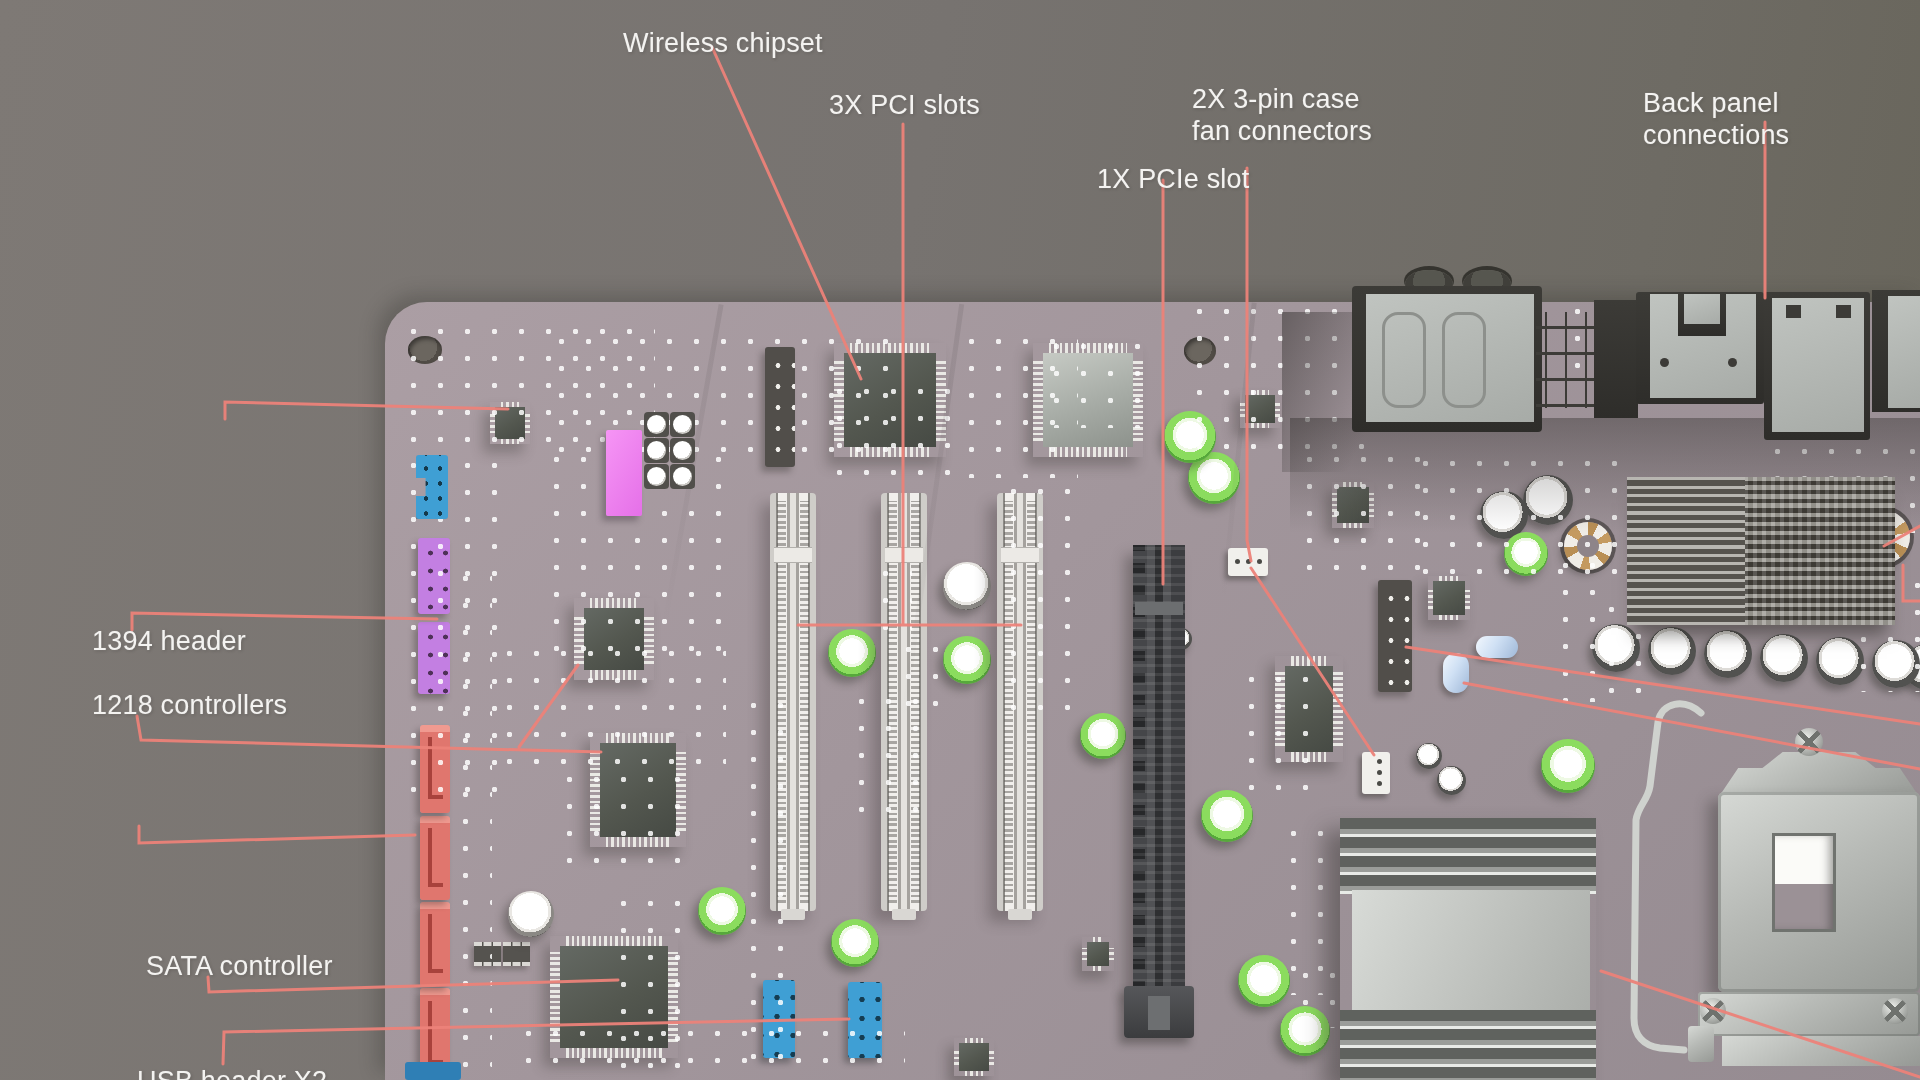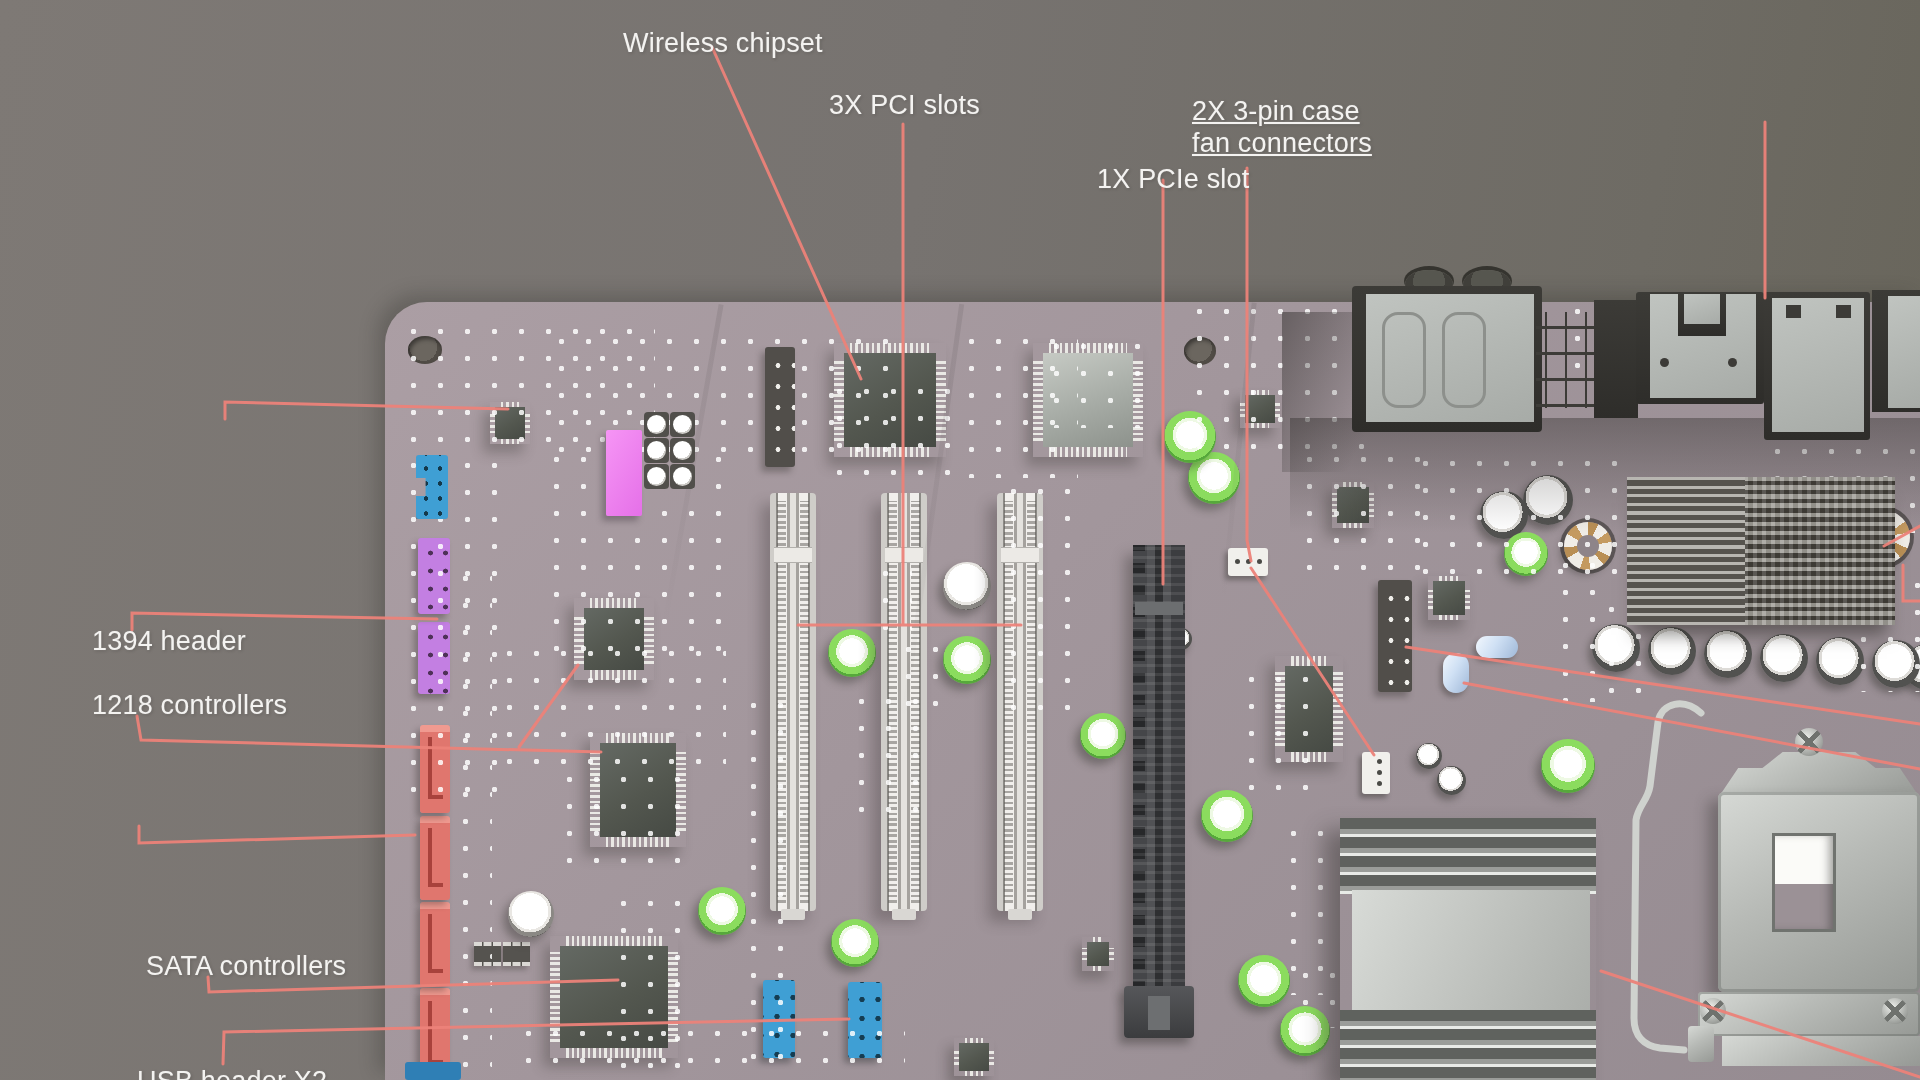--- a/index.html
+++ b/index.html
@@ -276,20 +276,21 @@
       <path d="M1406,647 L1920,724"></path>
       <path d="M1464,683 L1920,769"></path>
       <path d="M1601,971 L1920,1077"></path>
       <path d="M1884,546 L1920,526"></path>
       <path d="M1903,565 L1903,601 L1920,601"></path>
     </g>
   </svg>
 
   <div class="abs lbl" style="left:623px;top:28px;">Wireless chipset</div>
   <div class="abs lbl" style="left:829px;top:90px;">3X PCI slots</div>
-  <div class="abs lbl" style="left:1192px;top:96px;text-decoration:underline;">2X   3-pin case
+  <div class="abs lbl" style="left:1192px;top:84px;">2X   3-pin case
 fan connectors</div>
   <div class="abs lbl" style="left:1097px;top:164px;">1X PCIe slot</div>
+  <div class="abs lbl" style="left:1643px;top:88px;">Back panel connections</div>
   <div class="abs lbl" style="left:92px;top:626px;">1394 header</div>
   <div class="abs lbl" style="left:92px;top:690px;">1218 controllers</div>
-  <div class="abs lbl" style="left:146px;top:951px;">SATA controllers</div>
+  <div class="abs lbl" style="left:146px;top:951px;">SATA controller</div>
   <div class="abs lbl" style="left:137px;top:1066px;">USB header X2</div>
 </div>
 
 </body></html>

